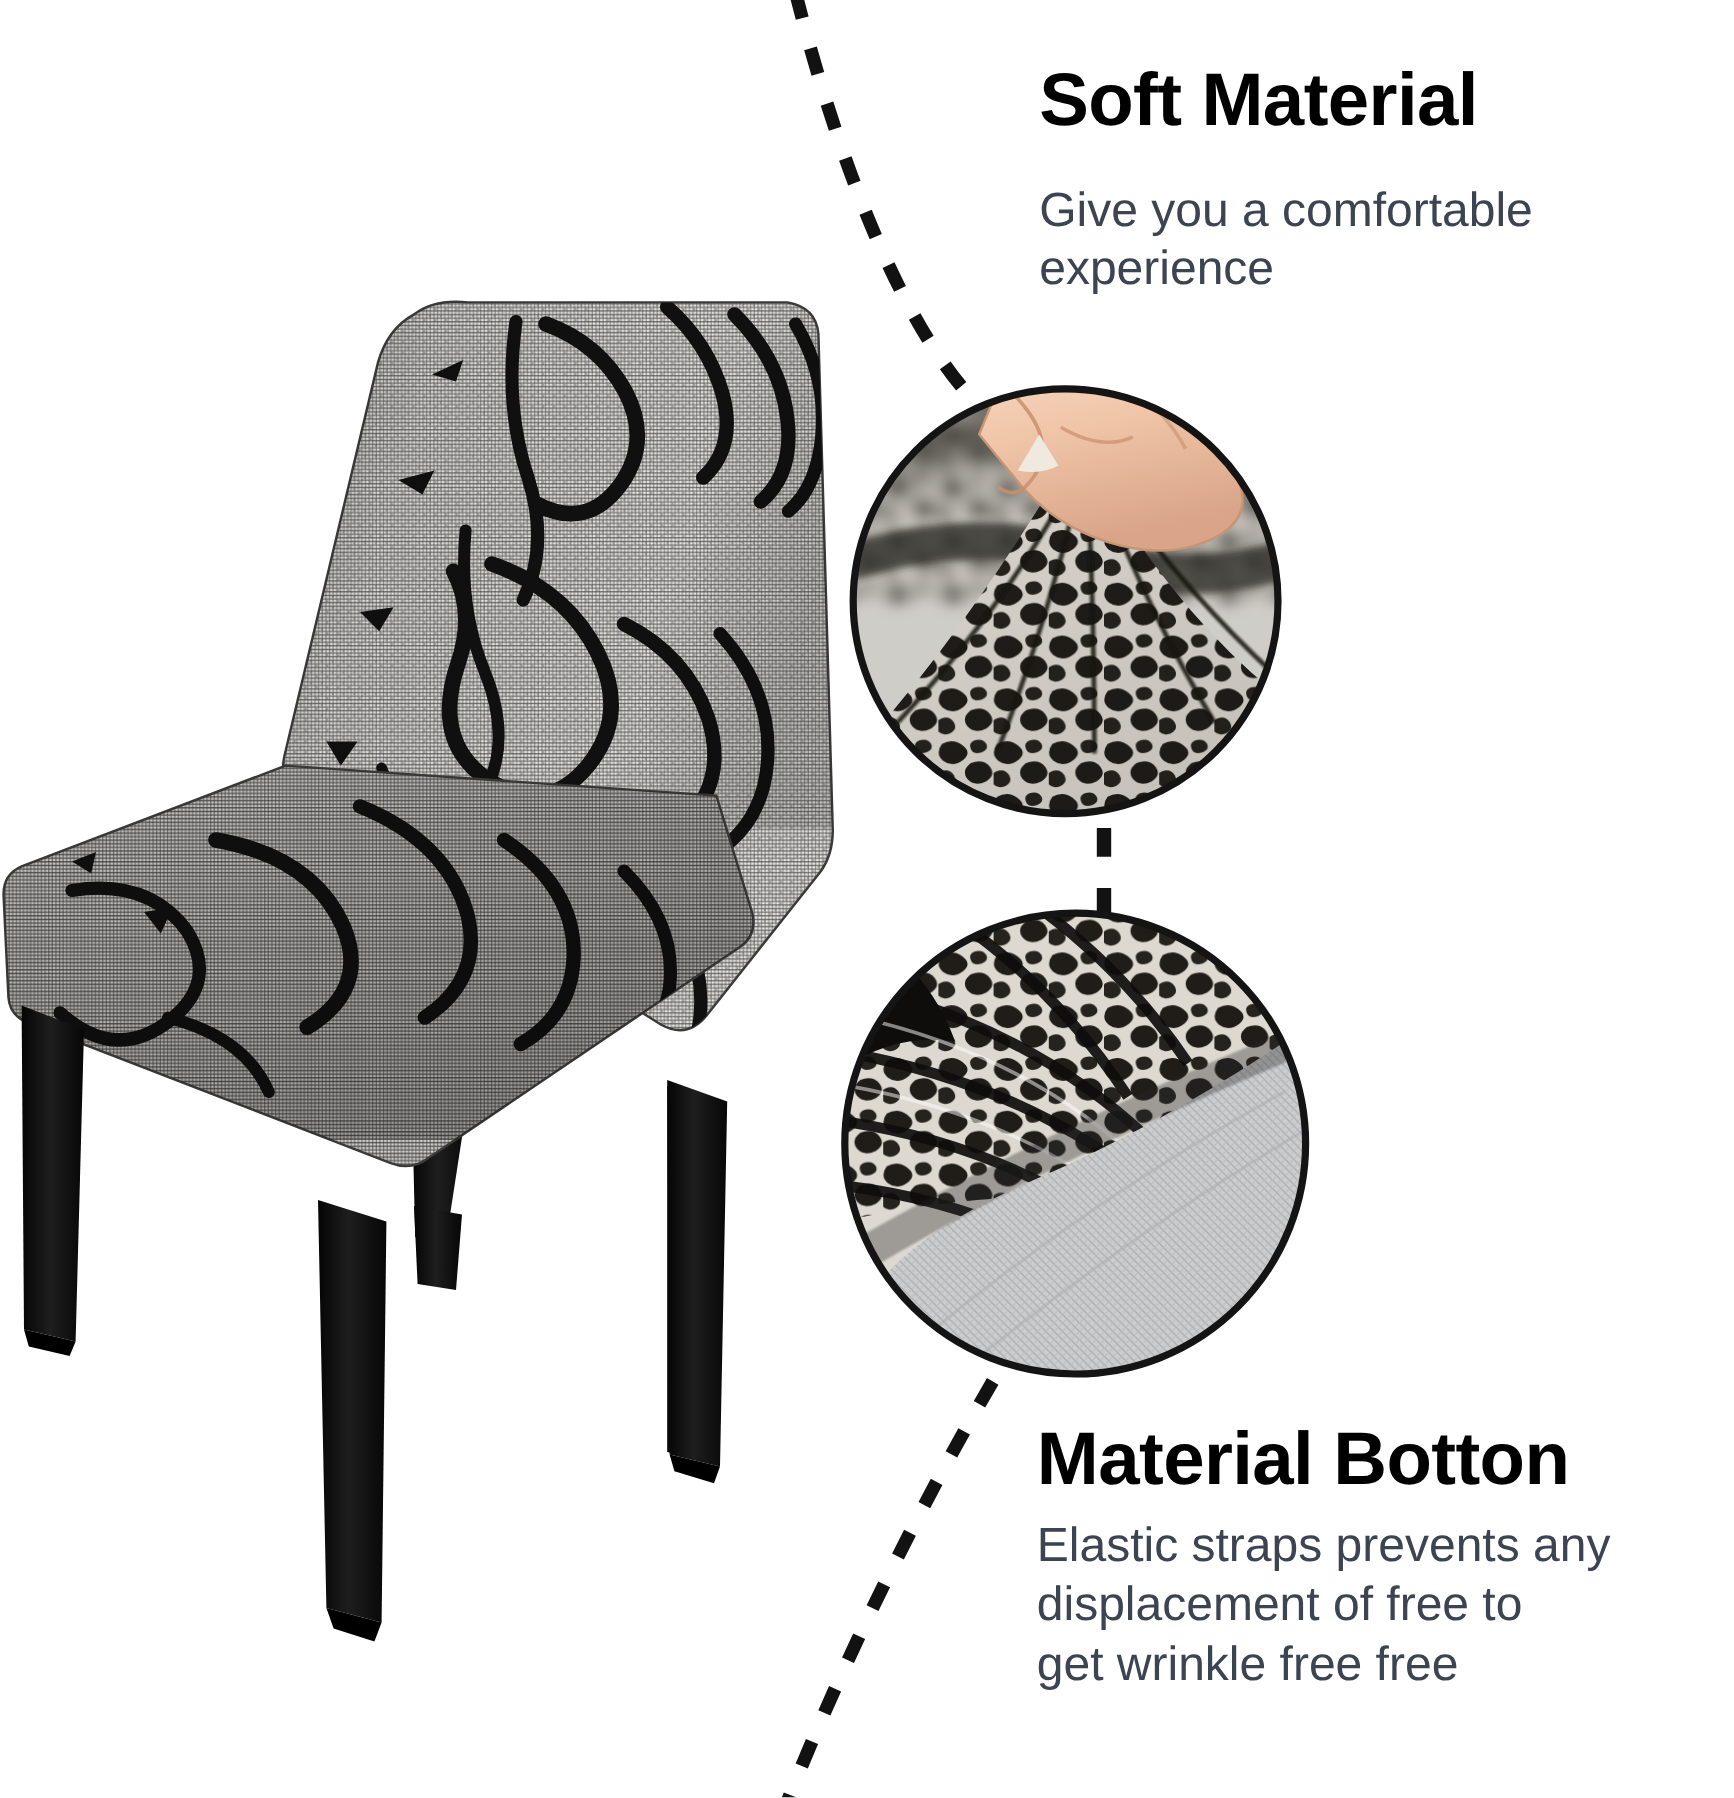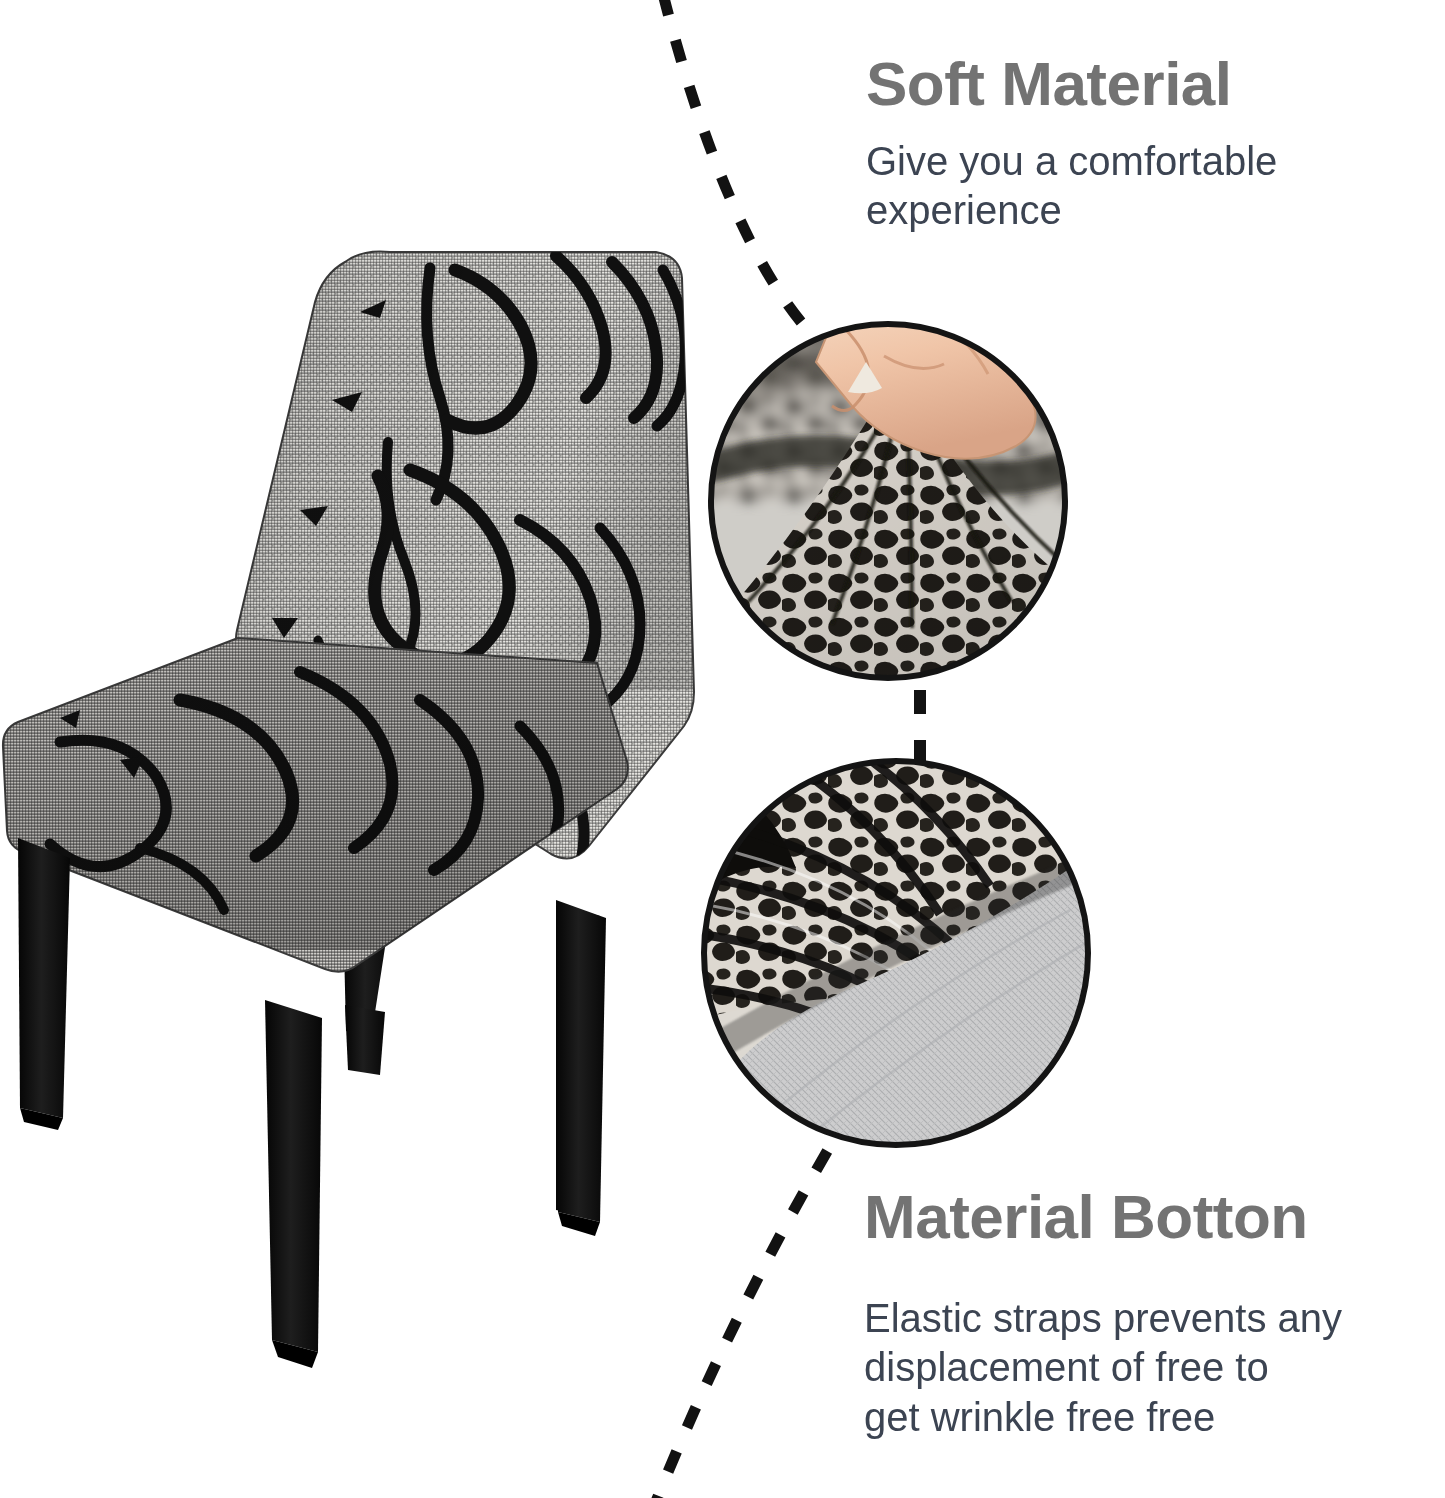--- a/index.html
+++ b/index.html
@@ -4,32 +4,32 @@
 <style>
   html,body{margin:0;padding:0;background:#ffffff;}
   body{width:1445px;height:1498px;position:relative;overflow:hidden;
        font-family:"Liberation Sans","DejaVu Sans",sans-serif;}
 
   #stage{position:absolute;inset:0;width:1445px;height:1498px;background:#fff;}
 
   
   .feature-block{position:absolute;}
   .feat-title{
-    font-size:62px;font-weight:bold;color:#737373;
+    font-size:62px;font-weight:bold;color:#000000;
     letter-spacing:-0.5px;line-height:1.02;white-space:nowrap;
   }
   .feat-body{
     font-size:40px;font-weight:normal;color:#3c4452;
-    line-height:1.23;margin-top:22px;
+    line-height:1.23;margin-top:36px;
   }
   .feat-body div{white-space:nowrap;}
 
   #block-soft{left:866px;top:52px;}
   #block-elastic{left:864px;top:1185px;}
-  #block-elastic .feat-body{margin-top:46px;}
+  #block-elastic .feat-body{margin-top:16px;}
 
   
   svg.art{position:absolute;left:0;top:0;width:1445px;height:1498px;
           pointer-events:none;}
 </style>
 </head>
 <body>
 
 <div id="stage">
 

